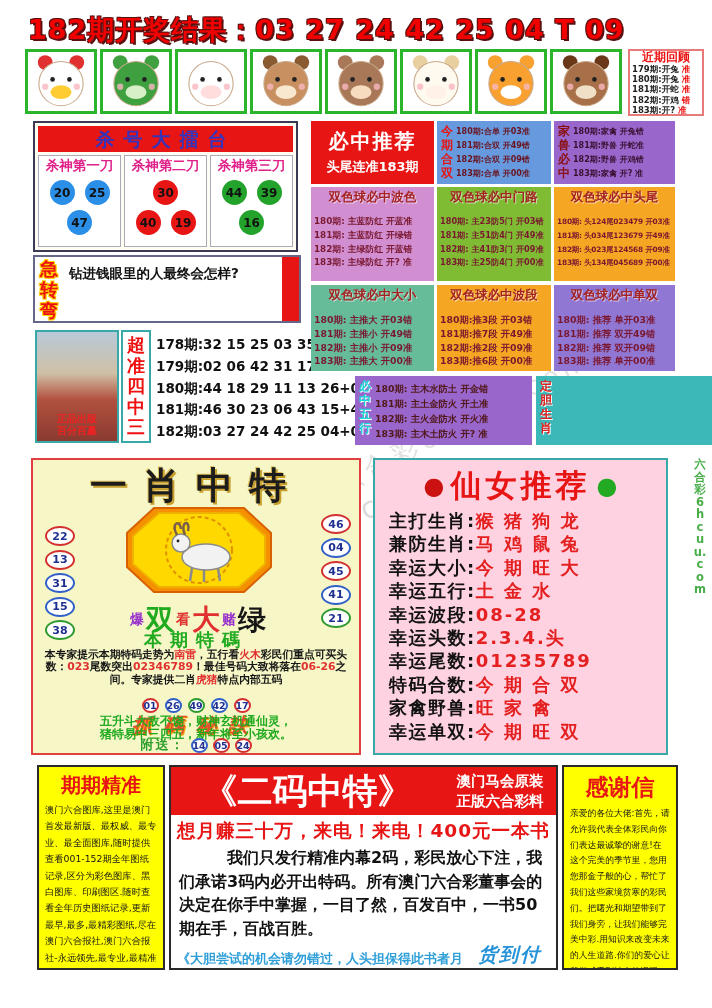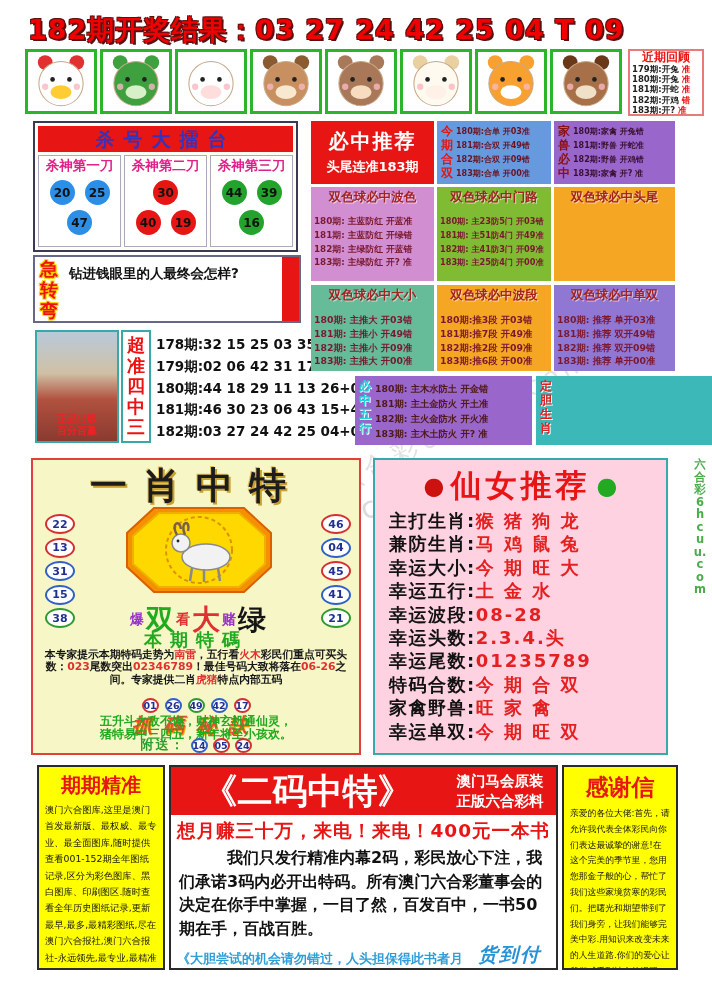--- a/index.html
+++ b/index.html
@@ -332,20 +332,26 @@
     <div class="block-t">双色球必中门路</div>
     <div class="block-rows" style="font-size:8.2px;">
       <div>180期: 主23防5门 开03错</div>
       <div>181期: 主51防4门 开49准</div>
       <div>182期: 主41防3门 开09准</div>
       <div>183期: 主25防4门 开00准</div>
     </div>
   </div>
   <div class="block" style="left: 554px; top: 187px; width: 121px; height: 94px; background: rgb(245, 166, 35);">
     <div class="block-t">双色球必中头尾</div>
+    <div class="block-rows small">
+      <div>180期: 头124尾023479 开03准</div>
+      <div>181期: 头034尾123679 开49准</div>
+      <div>182期: 头023尾124568 开09准</div>
+      <div>183期: 头134尾045689 开00准</div>
+    </div>
   </div>
   <div class="block" style="left: 311px; top: 285px; width: 123px; height: 86px; background: rgb(102, 187, 153);">
     <div class="block-t">双色球必中大小</div>
     <div class="block-rows" style="font-size:9.3px;">
       <div>180期: 主推大 开03错</div>
       <div>181期: 主推小 开49错</div>
       <div>182期: 主推小 开09准</div>
       <div>183期: 主推大 开00准</div>
     </div>
   </div>
@@ -393,21 +399,21 @@
       <circle cx="55" cy="36" r="9" fill="#f2f2f2" stroke="#8a8a8a" stroke-width="1.5"></circle>
       <path d="M51,28 C44,16 54,12 55,22" fill="none" stroke="#7a6048" stroke-width="2.5"></path>
       <path d="M59,28 C53,14 65,12 62,24" fill="none" stroke="#7a6048" stroke-width="2.5"></path>
       <line x1="66" y1="61" x2="64" y2="74" stroke="#8a8a8a" stroke-width="2.5"></line>
       <line x1="78" y1="62" x2="78" y2="75" stroke="#8a8a8a" stroke-width="2.5"></line>
       <line x1="92" y1="61" x2="94" y2="74" stroke="#8a8a8a" stroke-width="2.5"></line>
       <circle cx="52" cy="34" r="1.4" fill="#222"></circle>
     </svg>
 
     <div class="ycol l">
-      <div class="yball" style="border-color: rgb(212, 48, 48);">22</div>
+      <div class="yball" style="border-color: rgb(212, 48, 48); margin-top: 12px;">22</div>
       <div class="yball" style="border-color: rgb(212, 48, 48);">13</div>
       <div class="yball" style="border-color: rgb(48, 96, 200);">31</div>
       <div class="yball" style="border-color: rgb(48, 96, 200);">15</div>
       <div class="yball" style="border-color: rgb(47, 154, 48);">38</div>
     </div>
     <div class="ycol r">
       <div class="yball" style="border-color: rgb(212, 48, 48);">46</div>
       <div class="yball" style="border-color: rgb(48, 96, 200);">04</div>
       <div class="yball" style="border-color: rgb(212, 48, 48);">45</div>
       <div class="yball" style="border-color: rgb(48, 96, 200);">41</div>

